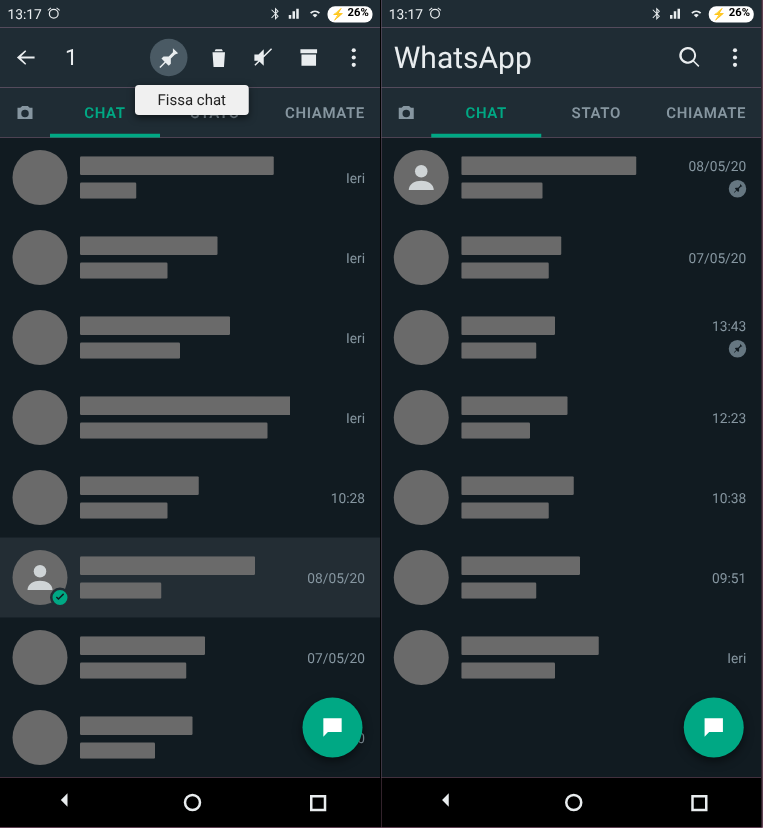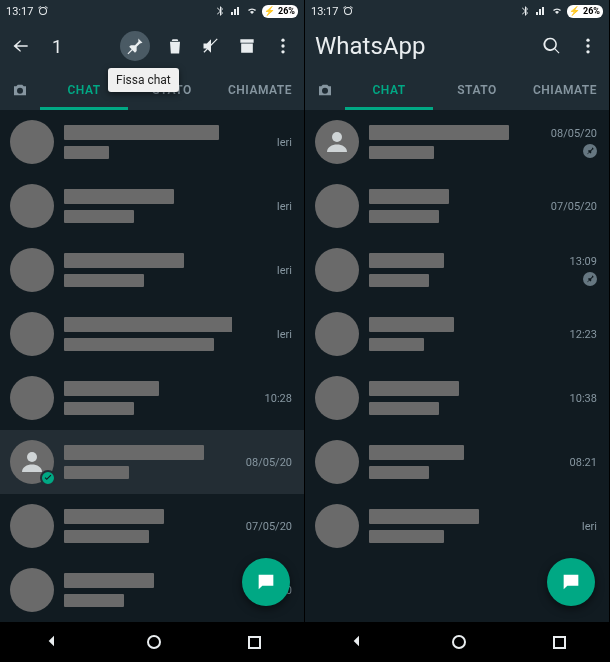--- a/index.html
+++ b/index.html
@@ -84,21 +84,21 @@
     position: absolute; bottom: 0; left: 0; right: 0;
     height: 3px; background: #00a884;
   }
   
   .tooltip {
     position: absolute;
     top: 68px; left: 108px;
     background: #f0f0f0;
     color: #222;
     font-size: 12px;
-    padding: 5px 8px;
+    padding: 5px 18px;
     border-radius: 3px;
     box-shadow: 0 2px 6px rgba(0,0,0,.5);
     z-index: 50;
   }
   
   .chatlist {
     flex: 1;
     overflow: hidden;
     background: #111b21;
   }
@@ -421,21 +421,21 @@
           <span>07/05/20</span>
         </div>
       </div>
       <div class="chatrow">
         <div class="avatar"></div>
         <div class="chatbody">
           <div class="redact-name" style="width: 75px;"></div>
           <div class="redact-msg" style="width: 60px;"></div>
         </div>
         <div class="chatmeta">
-          <span>13:09</span>
+          <span>13:43</span>
           <div class="pin-small">
             <svg viewBox="0 0 24 24">
               <path d="M16 3l5 5-3 1-4 4v5l-2 2-3-3-5 5-1-1 5-5-3-3 2-2h5l4-4z"></path>
             </svg>
           </div>
         </div>
       </div>
       <div class="chatrow">
         <div class="avatar"></div>
         <div class="chatbody">
@@ -456,21 +456,21 @@
           <span>10:38</span>
         </div>
       </div>
       <div class="chatrow">
         <div class="avatar"></div>
         <div class="chatbody">
           <div class="redact-name" style="width: 95px;"></div>
           <div class="redact-msg" style="width: 60px;"></div>
         </div>
         <div class="chatmeta">
-          <span>08:21</span>
+          <span>09:51</span>
         </div>
       </div>
       <div class="chatrow">
         <div class="avatar"></div>
         <div class="chatbody">
           <div class="redact-name" style="width: 110px;"></div>
           <div class="redact-msg" style="width: 75px;"></div>
         </div>
         <div class="chatmeta">
           <span>Ieri</span>

